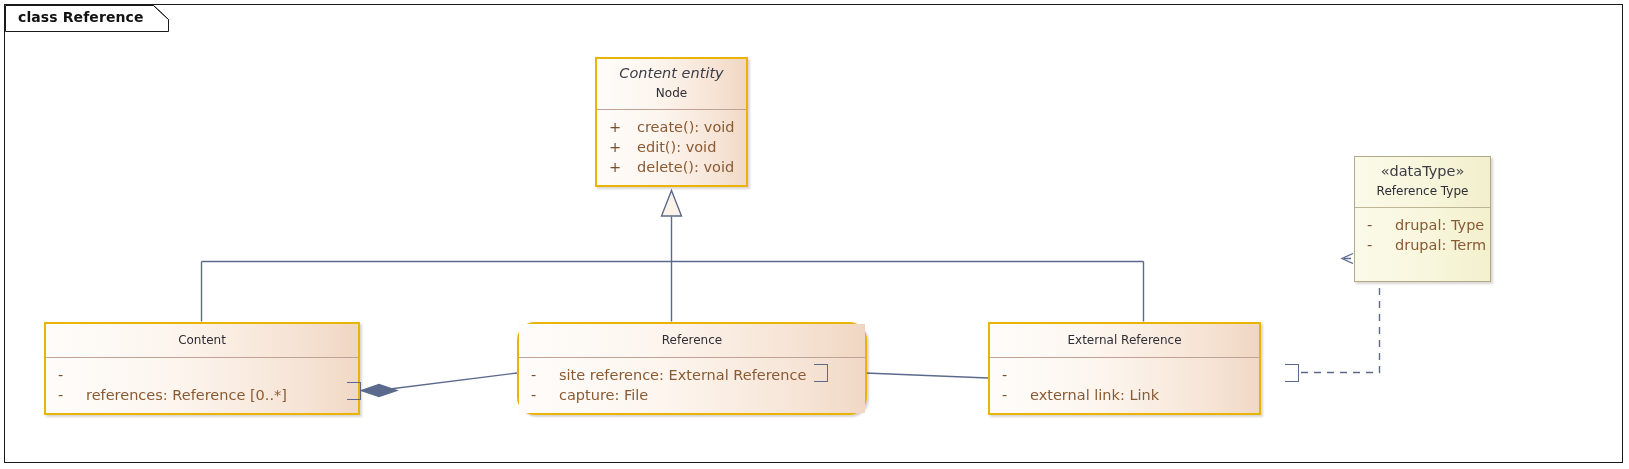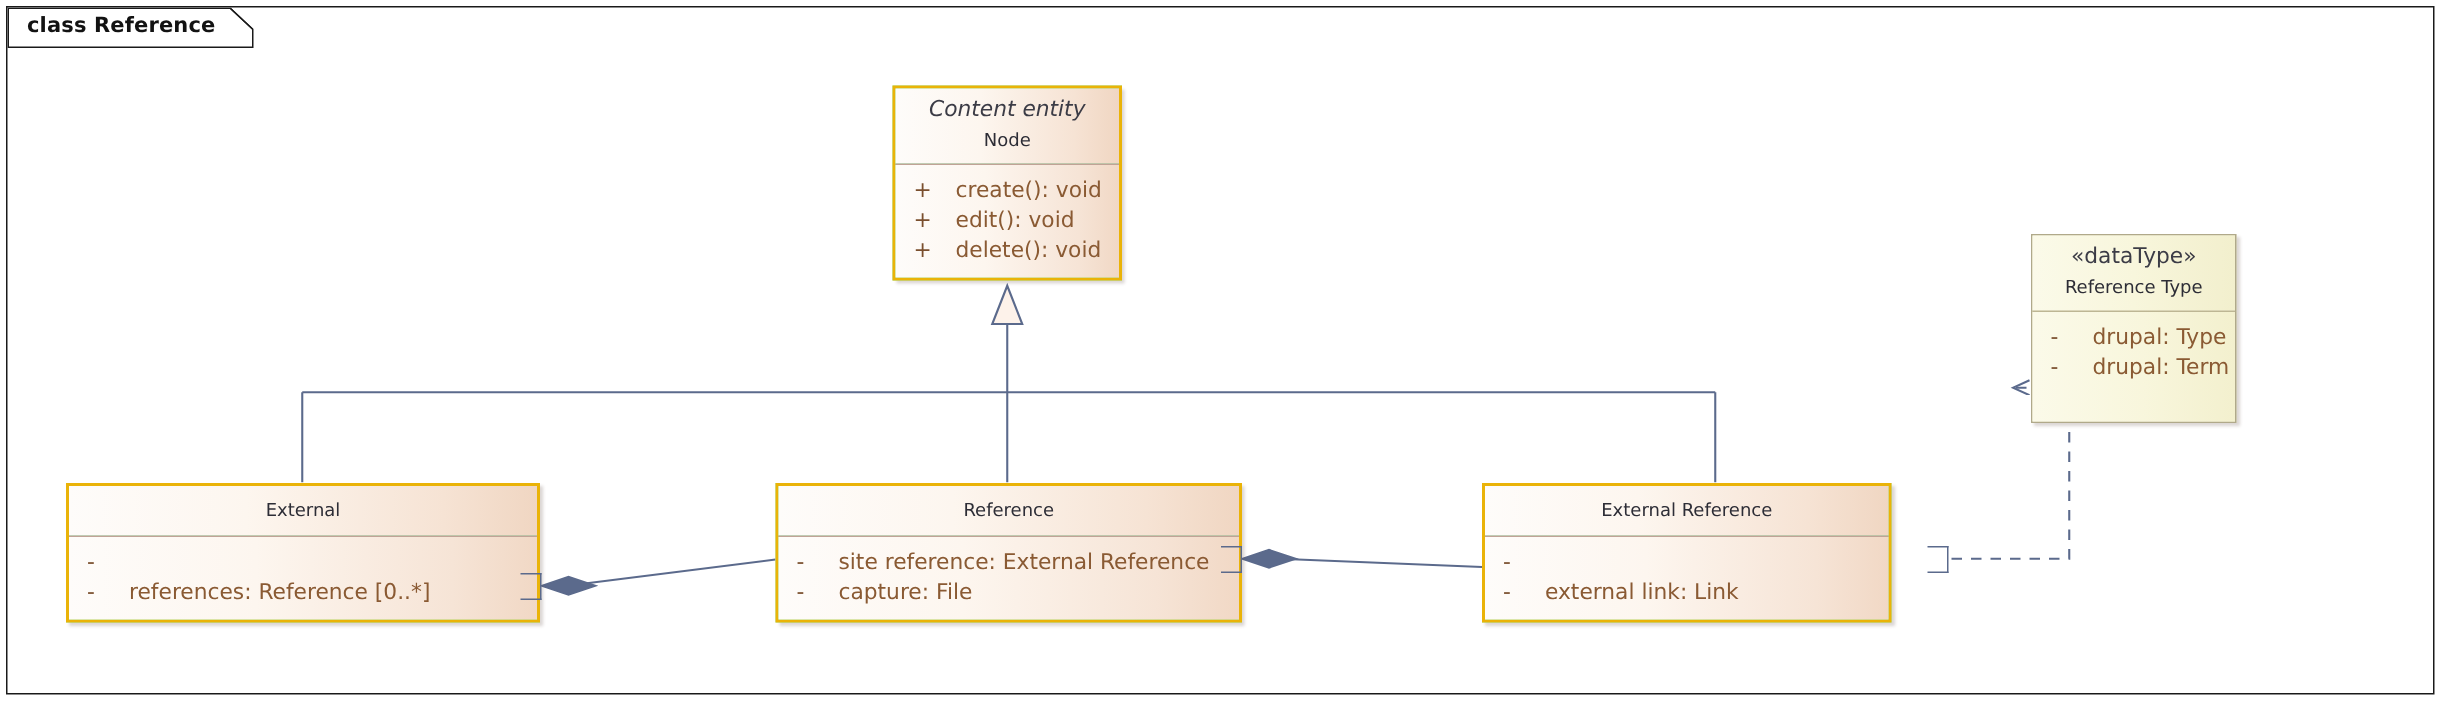--- a/index.html
+++ b/index.html
@@ -233,35 +233,35 @@
       </div>
       <div class="feat">
         <span class="vis">-</span>
         <span class="sig">drupal: Term</span>
       </div>
     </div>
   </div>
 
   <div class="uml" id="cls-article" style="left:44px; top:322px; width:316px;">
     <div class="hdr" style="padding-top:6px;padding-bottom:7px;">
-      <div class="cname">External</div>
+      <div class="cname">Content</div>
     </div>
     <div class="compartment">
       <div class="feat">
         <span class="vis">-</span>
       </div>
       <div class="feat">
         <span class="vis">-</span>
         <span class="sig">references: Reference [0..*]</span>
       </div>
     </div>
   </div>
   <div class="port right-open" style="left:347px; top:382px;"></div>
 
-  <div class="uml" id="cls-reference" style="left:517px; top:322px; width:311px;">
+  <div class="uml" id="cls-reference" style="left:517px; top:322px; width:350px;border-radius:18px;">
     <div class="hdr" style="padding-top:6px;padding-bottom:7px;">
       <div class="cname">Reference</div>
     </div>
     <div class="compartment">
       <div class="feat">
         <span class="vis">-</span>
         <span class="sig">site reference: External Reference</span>
       </div>
       <div class="feat">
         <span class="vis">-</span>

